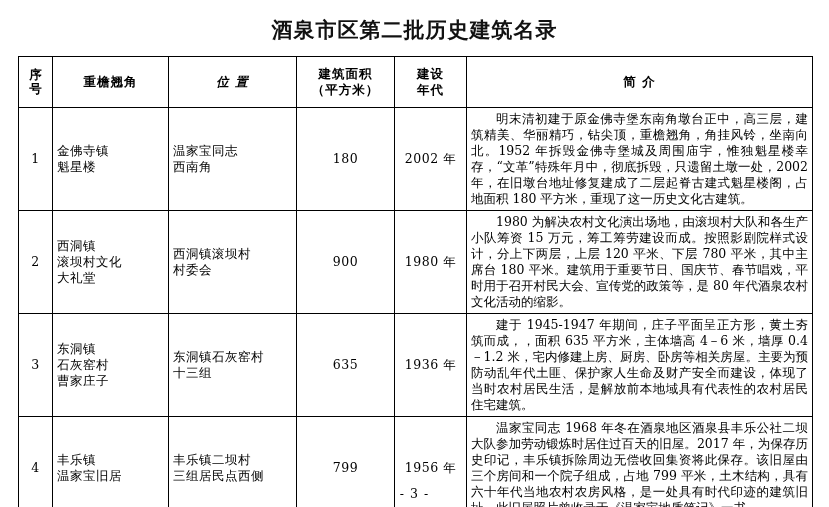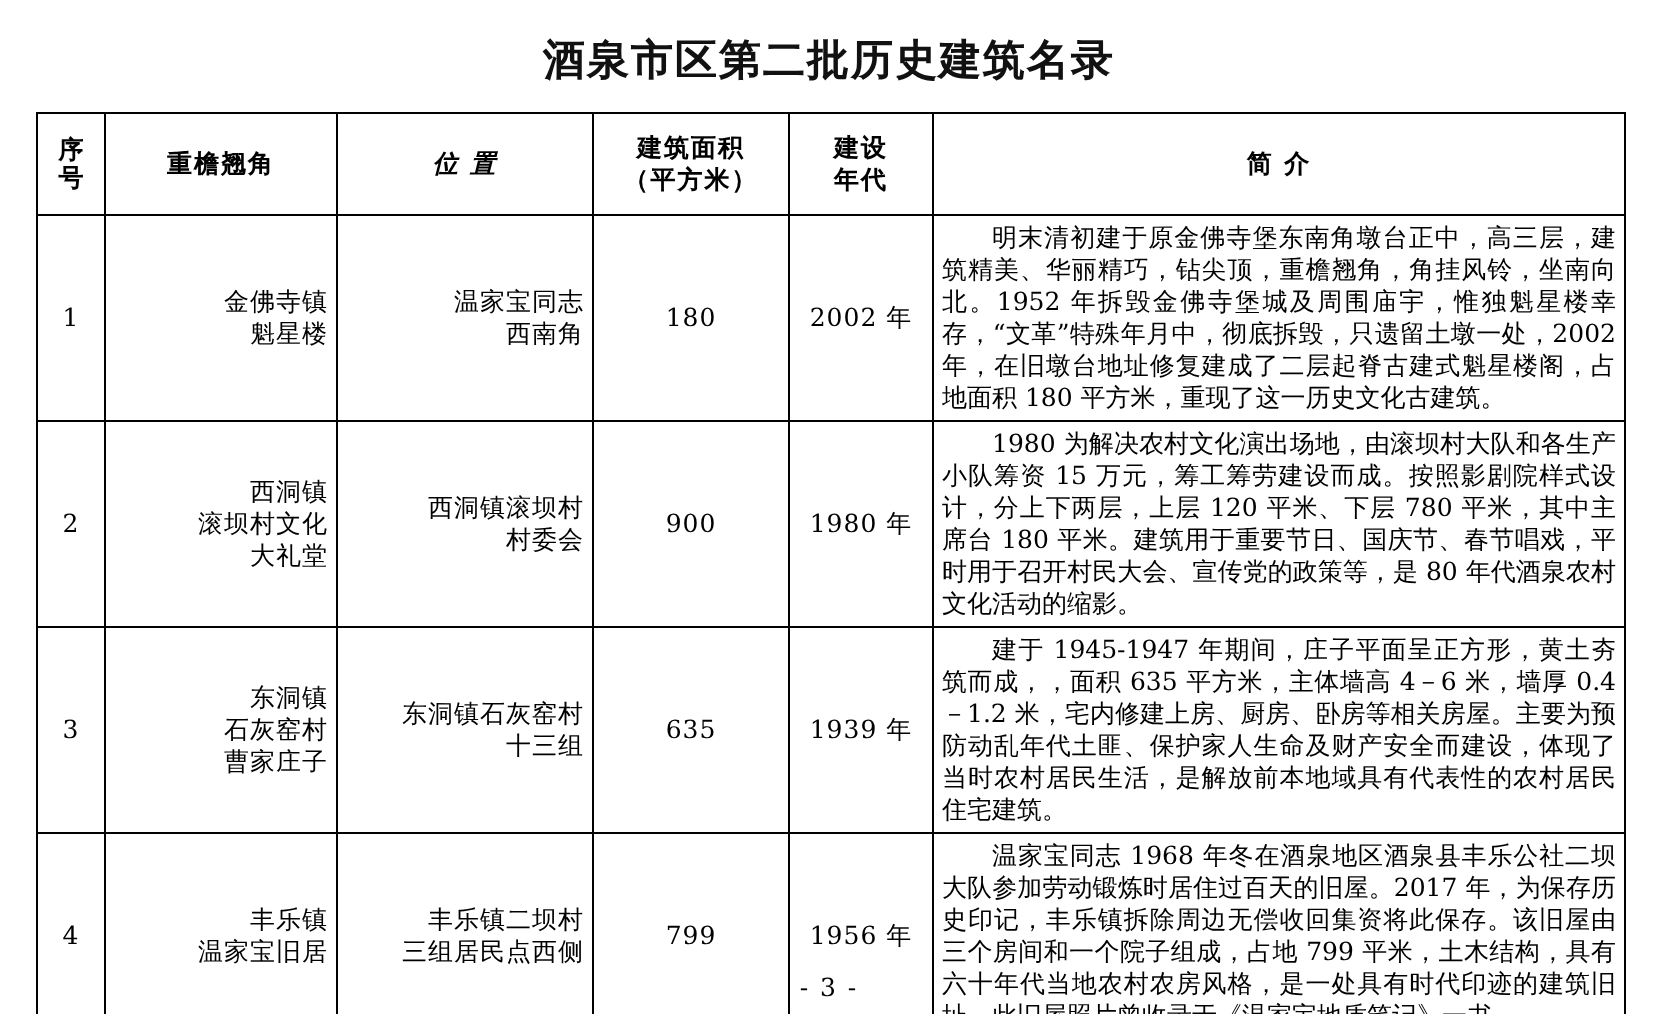--- a/index.html
+++ b/index.html
@@ -61,21 +61,21 @@
 
   th.col-idx  { letter-spacing: 0; }
   .idx-stack { line-height: 1.15; }
 
   td.cell-center {
     text-align: center;
     font-size: 13.5px;
     letter-spacing: 0.5px;
   }
   td.cell-name, td.cell-loc {
-    text-align: right;
+    text-align: left;
     font-size: 13.5px;
     line-height: 1.5;
     letter-spacing: 0.5px;
   }
   td.cell-desc {
     text-align: justify;
     text-justify: inter-ideograph;
     font-size: 12.3px;
     line-height: 1.33;
     padding: 4px 6px;
@@ -178,21 +178,21 @@
         <td class="cell-name">
             <div>东洞镇</div>
             <div>石灰窑村</div>
             <div>曹家庄子</div>
           </td>
         <td class="cell-loc">
             <div>东洞镇石灰窑村</div>
             <div>十三组</div>
           </td>
         <td class="cell-center">635</td>
-        <td class="cell-center">1939 年</td>
+        <td class="cell-center">1936 年</td>
         <td class="cell-desc">
             <span class="indent">建于 1945-1947 年期间，庄子平面呈正方形，黄土夯筑而成，，面积 635 平方米，主体墙高 4－6 米，墙厚 0.4－1.2 米，宅内修建上房、厨房、卧房等相关房屋。主要为预防动乱年代土匪、保护家人生命及财产安全而建设，体现了当时农村居民生活，是解放前本地域具有代表性的农村居民住宅建筑。</span>
           </td>
       </tr>
       <tr class="row-h4">
         <td class="cell-center">4</td>
         <td class="cell-name">
             <div>丰乐镇</div>
             <div>温家宝旧居</div>
           </td>

